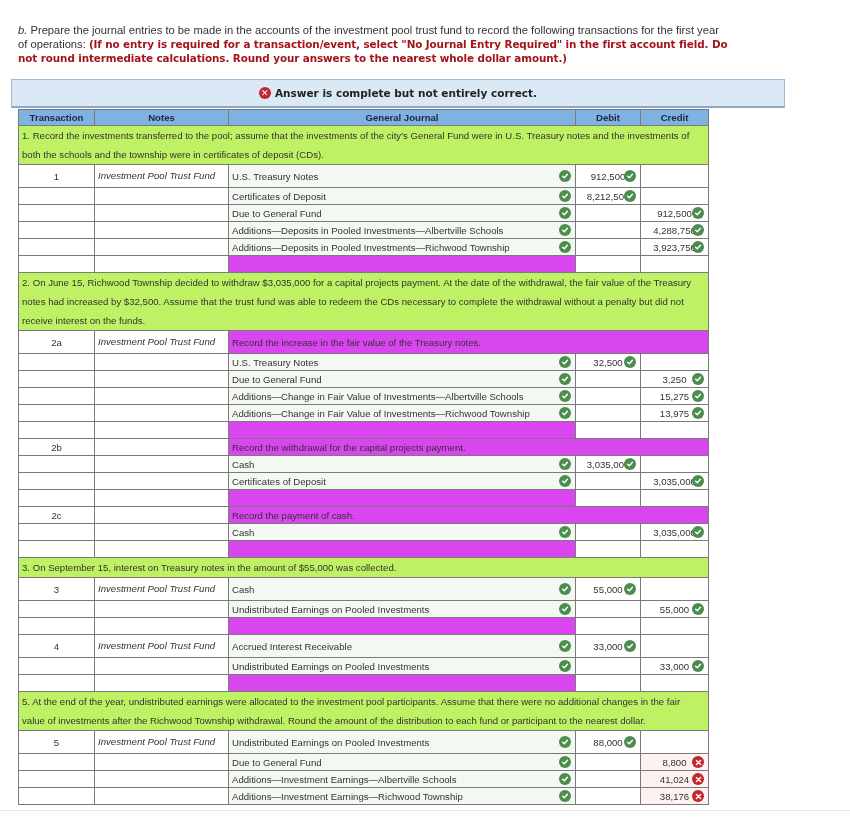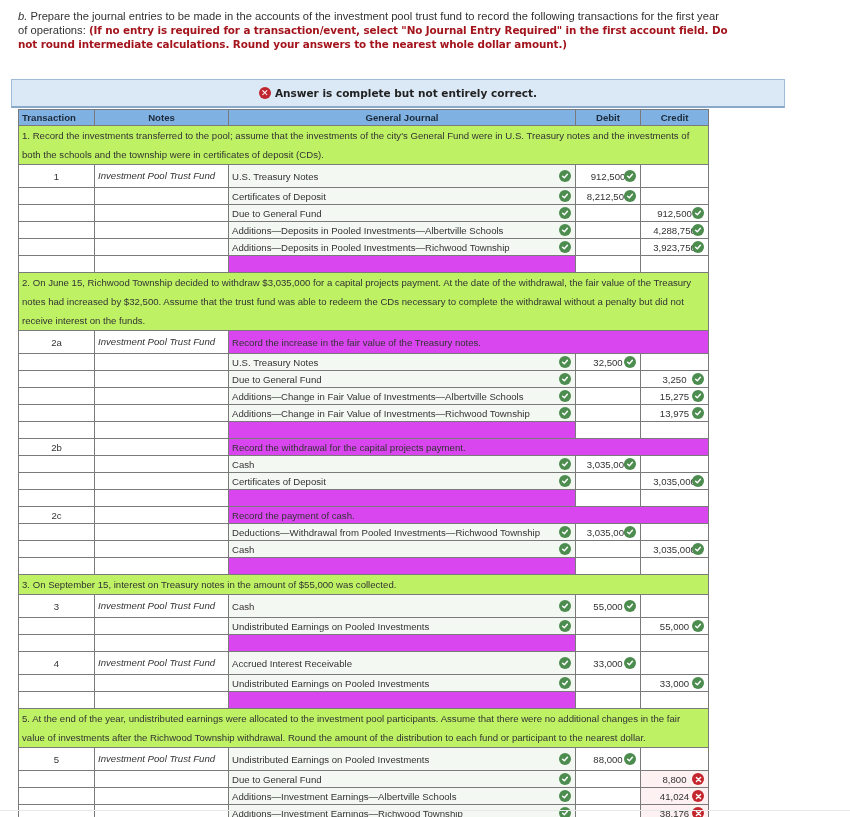--- a/index.html
+++ b/index.html
@@ -1,26 +1,26 @@
 <!DOCTYPE html>
 <html><head>
 <meta charset="utf-8">
 <style>
   html, body { margin:0; padding:0; background:#ffffff; }
   body { width:850px; height:817px; position:relative; overflow:hidden; font-family:"Liberation Sans", sans-serif; color:#222; }
-  .instructions { position:absolute; left:18px; top:9px; width:710px; font-size:11.2px; line-height:14px; color:#333; }
+  .instructions { position:absolute; left:18px; top:23px; width:710px; font-size:11.2px; line-height:14px; color:#333; }
   .instructions .lead { font-style:normal; }
   .instructions .lead i { font-style:italic; }
   .instructions .note { color:#a3141c; font-weight:bold; font-family:"DejaVu Sans", sans-serif; font-size:10.4px; letter-spacing:-0.1px; }
   .banner { position:absolute; left:11px; top:79px; width:772px; height:26px; background:#dbe9f6; border:1px solid #9fbcd6; border-bottom:2px solid #8aa9c8; display:flex; align-items:center; justify-content:center; font-family:"DejaVu Sans", sans-serif; font-weight:bold; font-size:10.5px; color:#222; }
   .banner .x-icon { width:12px; height:12px; border-radius:50%; background:#c0262d; color:#fff; font-size:9px; line-height:12px; text-align:center; margin-right:4px; font-weight:bold; }
   table.journal { position:absolute; left:18px; top:109px; border-collapse:collapse; width:690px; font-size:9.6px; color:#333; table-layout:fixed; }
   table.journal td, table.journal th { border:1px solid #7a7a7a; padding:0 3px; vertical-align:middle; }
   table.journal th { background:#7fb1e3; color:#1c2a3a; font-weight:bold; height:15px; font-size:9.6px; }
-  th.c-trans { text-align:left; }
+  th.c-trans { text-align:center; }
   .desc td { height:auto; padding:2px 3px; line-height:19px; background:#bef264; }
   tr.r td { height:16px; }
   tr.tall td { height:22px; }
   td.trans { text-align:center; }
   td.fund { line-height:10px;font-style:italic; }
   td.acct { background:#f4f8f2; position:relative; padding-right:22px; }
   td.acct.plain { background:#d946ef; }
   td.num { text-align:center; padding-right:20px; position:relative; white-space:nowrap; }
   td.num.wrong { background:#fdf1f1; }
   .chk { position:absolute; right:4px; top:50%; margin-top:-6px; width:12px; height:12px; border-radius:50%; background:#4c8d4f; display:flex; align-items:center; justify-content:center; }
@@ -262,35 +262,20 @@
         <td class="num"></td>
       </tr>
       <tr class="r">
         <td class="trans">2c</td>
         <td class="fund"></td>
         <td colspan="3" class="acct plain">Record the payment of cash.</td>
       </tr>
       <tr class="r">
         <td class="trans"></td>
         <td class="fund"></td>
-        <td class="acct">Deductions—Withdrawal from Pooled Investments—Richwood Township<span class="chk">
-            <svg viewBox="0 0 10 10">
-              <path d="M2 5.2 L4.2 7.2 L8 2.8" fill="none" stroke="#fff" stroke-width="1.8" stroke-linecap="round" stroke-linejoin="round"></path>
-            </svg>
-          </span></td>
-        <td class="num">3,035,000<span class="chk">
-            <svg viewBox="0 0 10 10">
-              <path d="M2 5.2 L4.2 7.2 L8 2.8" fill="none" stroke="#fff" stroke-width="1.8" stroke-linecap="round" stroke-linejoin="round"></path>
-            </svg>
-          </span></td>
-        <td class="num"></td>
-      </tr>
-      <tr class="r">
-        <td class="trans"></td>
-        <td class="fund"></td>
         <td class="acct">Cash<span class="chk">
             <svg viewBox="0 0 10 10">
               <path d="M2 5.2 L4.2 7.2 L8 2.8" fill="none" stroke="#fff" stroke-width="1.8" stroke-linecap="round" stroke-linejoin="round"></path>
             </svg>
           </span></td>
         <td class="num"></td>
         <td class="num">3,035,000<span class="chk">
             <svg viewBox="0 0 10 10">
               <path d="M2 5.2 L4.2 7.2 L8 2.8" fill="none" stroke="#fff" stroke-width="1.8" stroke-linecap="round" stroke-linejoin="round"></path>
             </svg>

